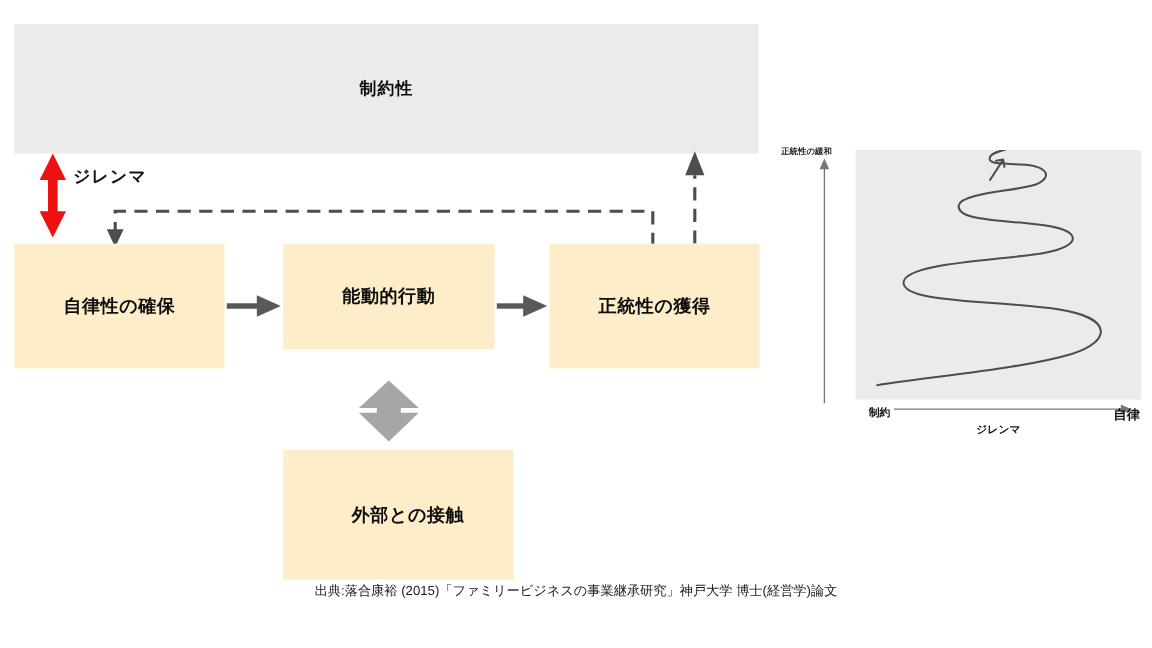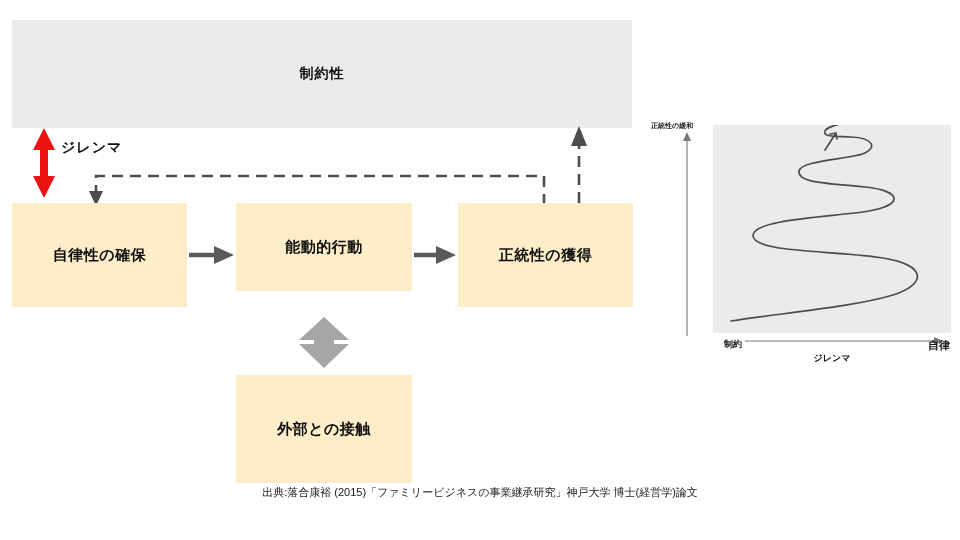--- a/index.html
+++ b/index.html
@@ -23,21 +23,21 @@
 
   
   .pbox{
     position:absolute;background:#fdeec9;
     display:flex;align-items:center;justify-content:center;
     font-size:15px;font-weight:bold;color:#0d0d0d;letter-spacing:.5px;font-family:Liberation Mono, monospace;
   }
   #box-autonomy{left:12px;top:203px;width:175px;height:104px;}
   #box-action{left:236px;top:203px;width:176px;height:88px;}
   #box-legitimacy{left:458px;top:203px;width:175px;height:104px;}
-  #box-external{left:236px;top:375px;width:176px;height:108px;}
+  #box-external{left:236px;top:375px;width:176px;height:108px;padding-left:16px;}
 
   
   .dilemma-label{
     position:absolute;left:61px;top:139px;
     font-size:14px;font-weight:bold;color:#111;letter-spacing:1px;
   }
 
   
   .citation{
     position:absolute;left:0;top:485px;width:960px;text-align:center;

